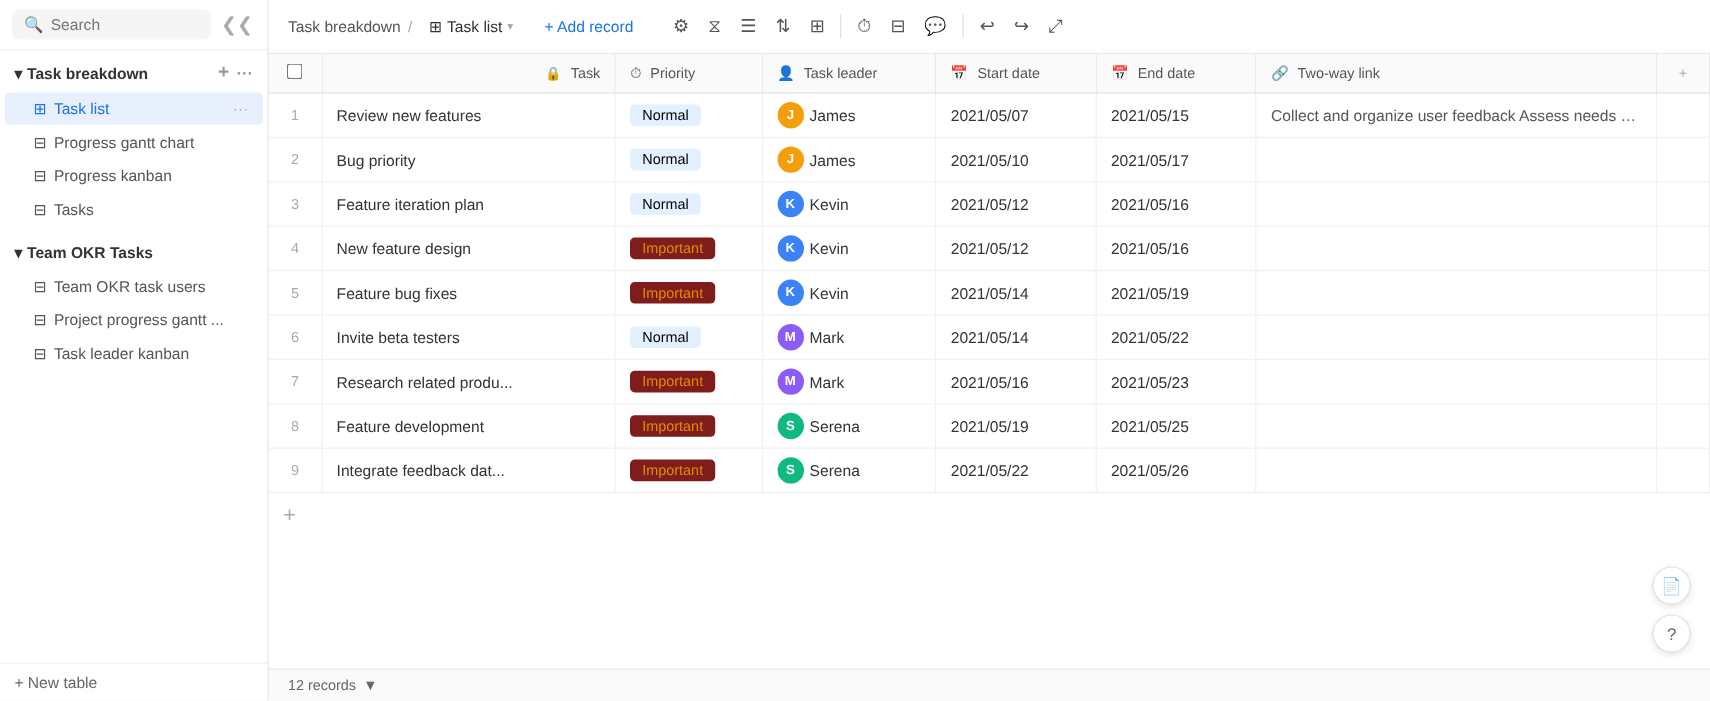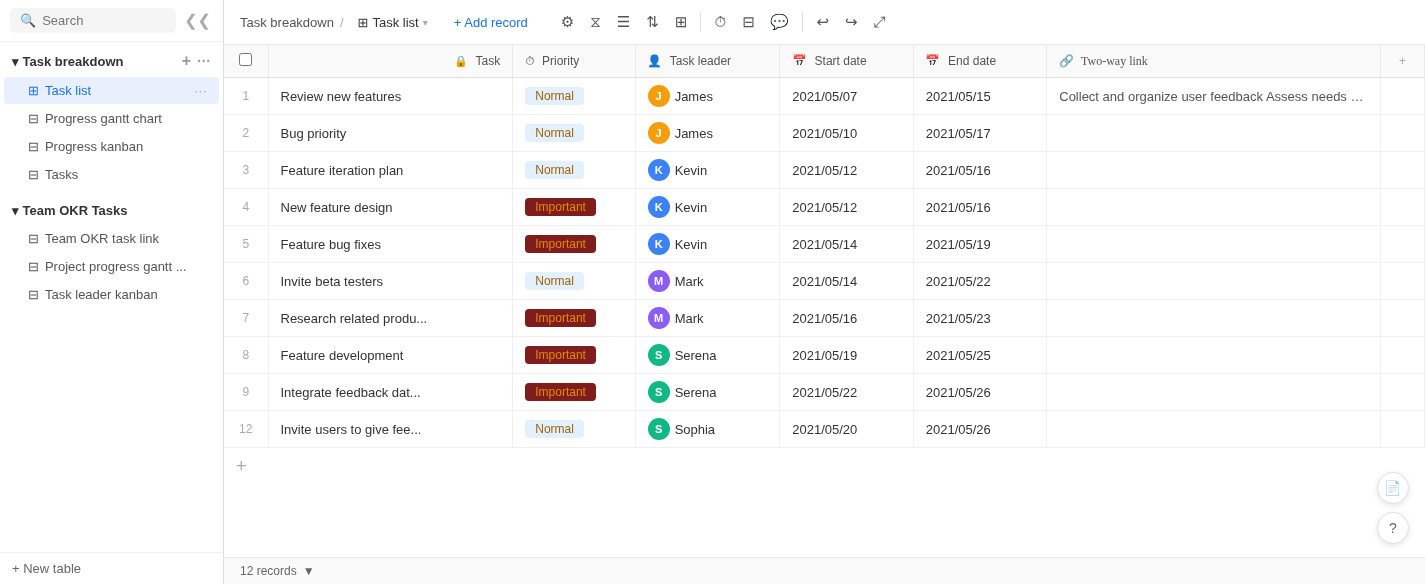--- a/index.html
+++ b/index.html
@@ -43,21 +43,21 @@
     
     .table-container { flex: 1; overflow: auto; }
     table { width: 100%; border-collapse: collapse; }
     thead th { background: #fafafa; border-bottom: 1px solid #e0e0e0; border-right: 1px solid #e8e8e8; padding: 8px 12px; text-align: left; font-weight: 500; font-size: 12px; color: #555; white-space: nowrap; position: sticky; top: 0; z-index: 1; }
     thead th:first-child { width: 44px; min-width: 44px; }
     thead th.add-col { width: 44px; min-width: 44px; text-align: center; cursor: pointer; color: #aaa; }
     tbody tr { border-bottom: 1px solid #f0f0f0; }
     tbody td { border-right: 1px solid #f0f0f0; padding: 7px 12px; font-size: 13px; color: #333; white-space: nowrap; max-width: 200px; overflow: hidden; text-overflow: ellipsis; }
     tbody td.row-num { color: #aaa; text-align: center; font-size: 12px; width: 44px; }
     .priority-badge { display: inline-block; padding: 2px 10px; border-radius: 4px; font-size: 12px; font-weight: 500; }
-    .priority-normal { background: #e3f0ff; color: #a16207; }
+    .priority-normal { background: #e3f0ff; color: #000000; }
     .priority-important { background: #7f1d1d; color: #e68a00; }
     .avatar { display: inline-flex; align-items: center; justify-content: center; width: 22px; height: 22px; border-radius: 50%; color: #fff; font-size: 11px; font-weight: 600; margin-right: 5px; }
     .avatar-j { background: #f59e0b; }
     .avatar-k { background: #3b82f6; }
     .avatar-m { background: #8b5cf6; }
     .avatar-s { background: #10b981; }
     .cell-person { display: flex; align-items: center; }
 
     .table-add-row { padding: 8px 12px; color: #aaa; cursor: pointer; font-size: 18px; display: flex; align-items: center; }
 
@@ -111,21 +111,21 @@
     </div>
 
     <div class="sidebar-section">
       <div class="sidebar-group-header">
         <span>▾</span>
         <span>Team OKR Tasks</span>
       </div>
 
       <div class="sidebar-item">
         <span class="item-icon">⊟</span>
-        <span class="item-label">Team OKR task link</span>
+        <span class="item-label">Team OKR task users</span>
       </div>
       <div class="sidebar-item">
         <span class="item-icon">⊟</span>
         <span class="item-label">Project progress gantt ...</span>
       </div>
       <div class="sidebar-item">
         <span class="item-icon">⊟</span>
         <span class="item-label">Task leader kanban</span>
       </div>
     </div>
@@ -190,21 +190,21 @@
             <span>Task leader</span>
           </th>
           <th style="min-width:120px;">
             <span style="margin-right:4px;">📅</span>
             <span>Start date</span>
           </th>
           <th style="min-width:120px;">
             <span style="margin-right:4px;">📅</span>
             <span>End date</span>
           </th>
-          <th style="min-width:300px;font-family:Liberation Serif, serif;">
+          <th style="min-width:300px;">
             <span style="margin-right:4px;">🔗</span>
             <span>Two-way link</span>
           </th>
           <th class="add-col">+</th>
         </tr>
       </thead>
       <tbody id="table-body">
       <tr>
       <td class="row-num">1</td>
       <td>Review new features</td>
@@ -333,35 +333,20 @@
         <div class="cell-person">
           <span class="avatar avatar-s">S</span>
           <span>Serena</span>
         </div>
       </td>
       <td>2021/05/22</td>
       <td>2021/05/26</td>
       <td style="color:#555;"></td>
       <td></td>
     </tr>
-          <tr>
-      <td class="row-num">12</td>
-      <td>Invite users to give fee...</td>
-      <td><span class="priority-badge priority-normal">Normal</span></td>
-      <td>
-        <div class="cell-person">
-          <span class="avatar avatar-s">S</span>
-          <span>Sophia</span>
-        </div>
-      </td>
-      <td>2021/05/20</td>
-      <td>2021/05/26</td>
-      <td style="color:#555;"></td>
-      <td></td>
-    </tr>
         </tbody>
     </table>
     <div class="table-add-row">+</div>
   </div>
 
   <div class="bottom-bar">
     <span>12 records</span>
     <span style="cursor:pointer;">▼</span>
   </div>
 </div>

